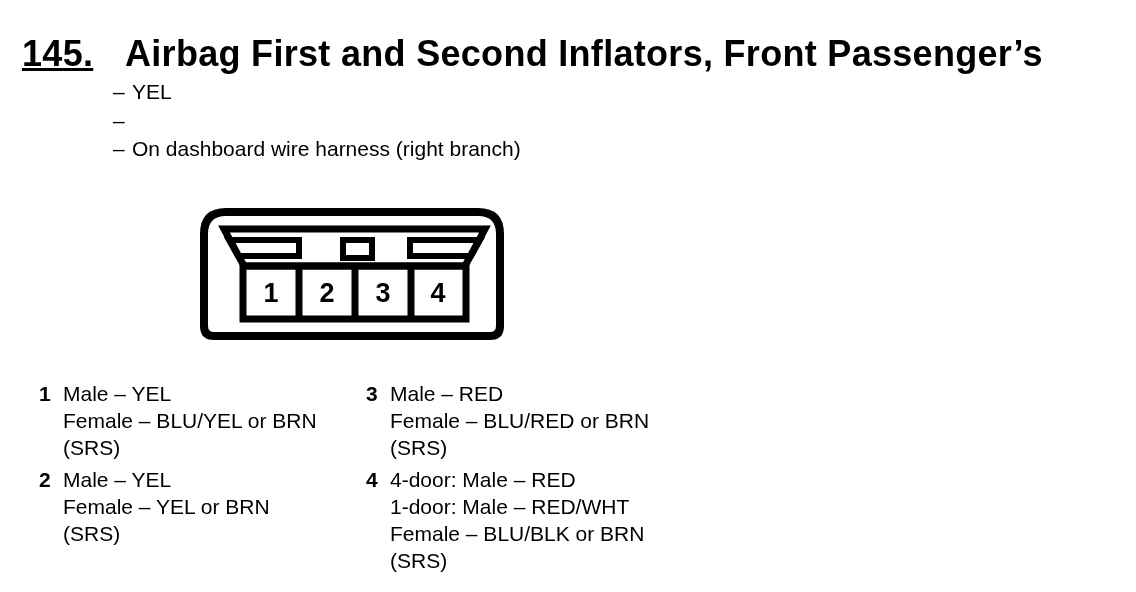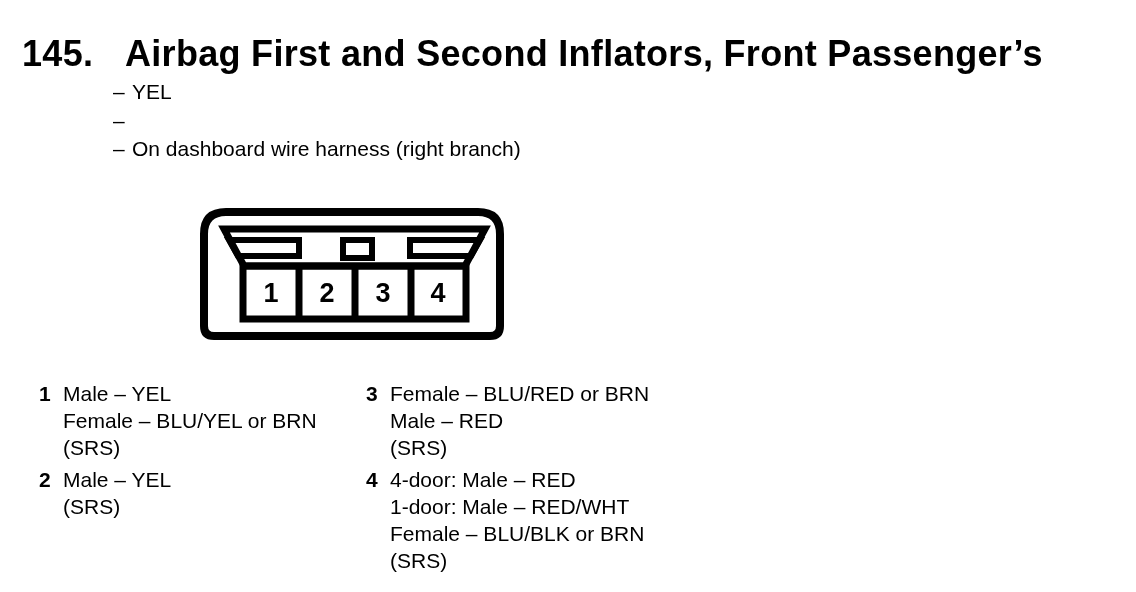--- a/index.html
+++ b/index.html
@@ -11,21 +11,21 @@
     position: relative; overflow: hidden;
   }
 
   
   .title {
     position: absolute; left: 22px; top: 21px;
     display: flex; align-items: baseline;
     font-weight: 700; font-size: 36px; line-height: 41px;
     letter-spacing: 0.3px; white-space: nowrap;
   }
-  .title-num { flex: 0 0 91px; }
+  .title-num { flex: 0 0 91px; text-decoration: underline; }
   .title-text { margin: 12px; font-size: inherit; font-weight: inherit; letter-spacing: inherit; }
 
   
   .notes {
     position: absolute; left: 113px; top: 78px;
     margin: 0; padding: 0; list-style: none;
     font-size: 21px; line-height: 28.5px; white-space: nowrap;
   }
   .note { display: flex; }
   .note-dash { flex: 0 0 19px; }
@@ -99,31 +99,32 @@
     <div class="legend-lines">
       <div>Male – YEL</div>
       <div>Female – BLU/YEL or BRN</div>
       <div>(SRS)</div>
     </div>
   </div>
   <div class="legend-item">
     <span class="legend-num">2</span>
     <div class="legend-lines">
       <div>Male – YEL</div>
+      <div>Female – YEL or BRN</div>
       <div>(SRS)</div>
     </div>
   </div>
 </div>
 
 <div class="legend-col right">
   <div class="legend-item">
     <span class="legend-num">3</span>
     <div class="legend-lines">
+      <div>Male – RED</div>
       <div>Female – BLU/RED or BRN</div>
-      <div>Male – RED</div>
       <div>(SRS)</div>
     </div>
   </div>
   <div class="legend-item">
     <span class="legend-num">4</span>
     <div class="legend-lines">
       <div>4-door: Male – RED</div>
       <div>1-door: Male – RED/WHT</div>
       <div>Female – BLU/BLK or BRN</div>
       <div>(SRS)</div>

